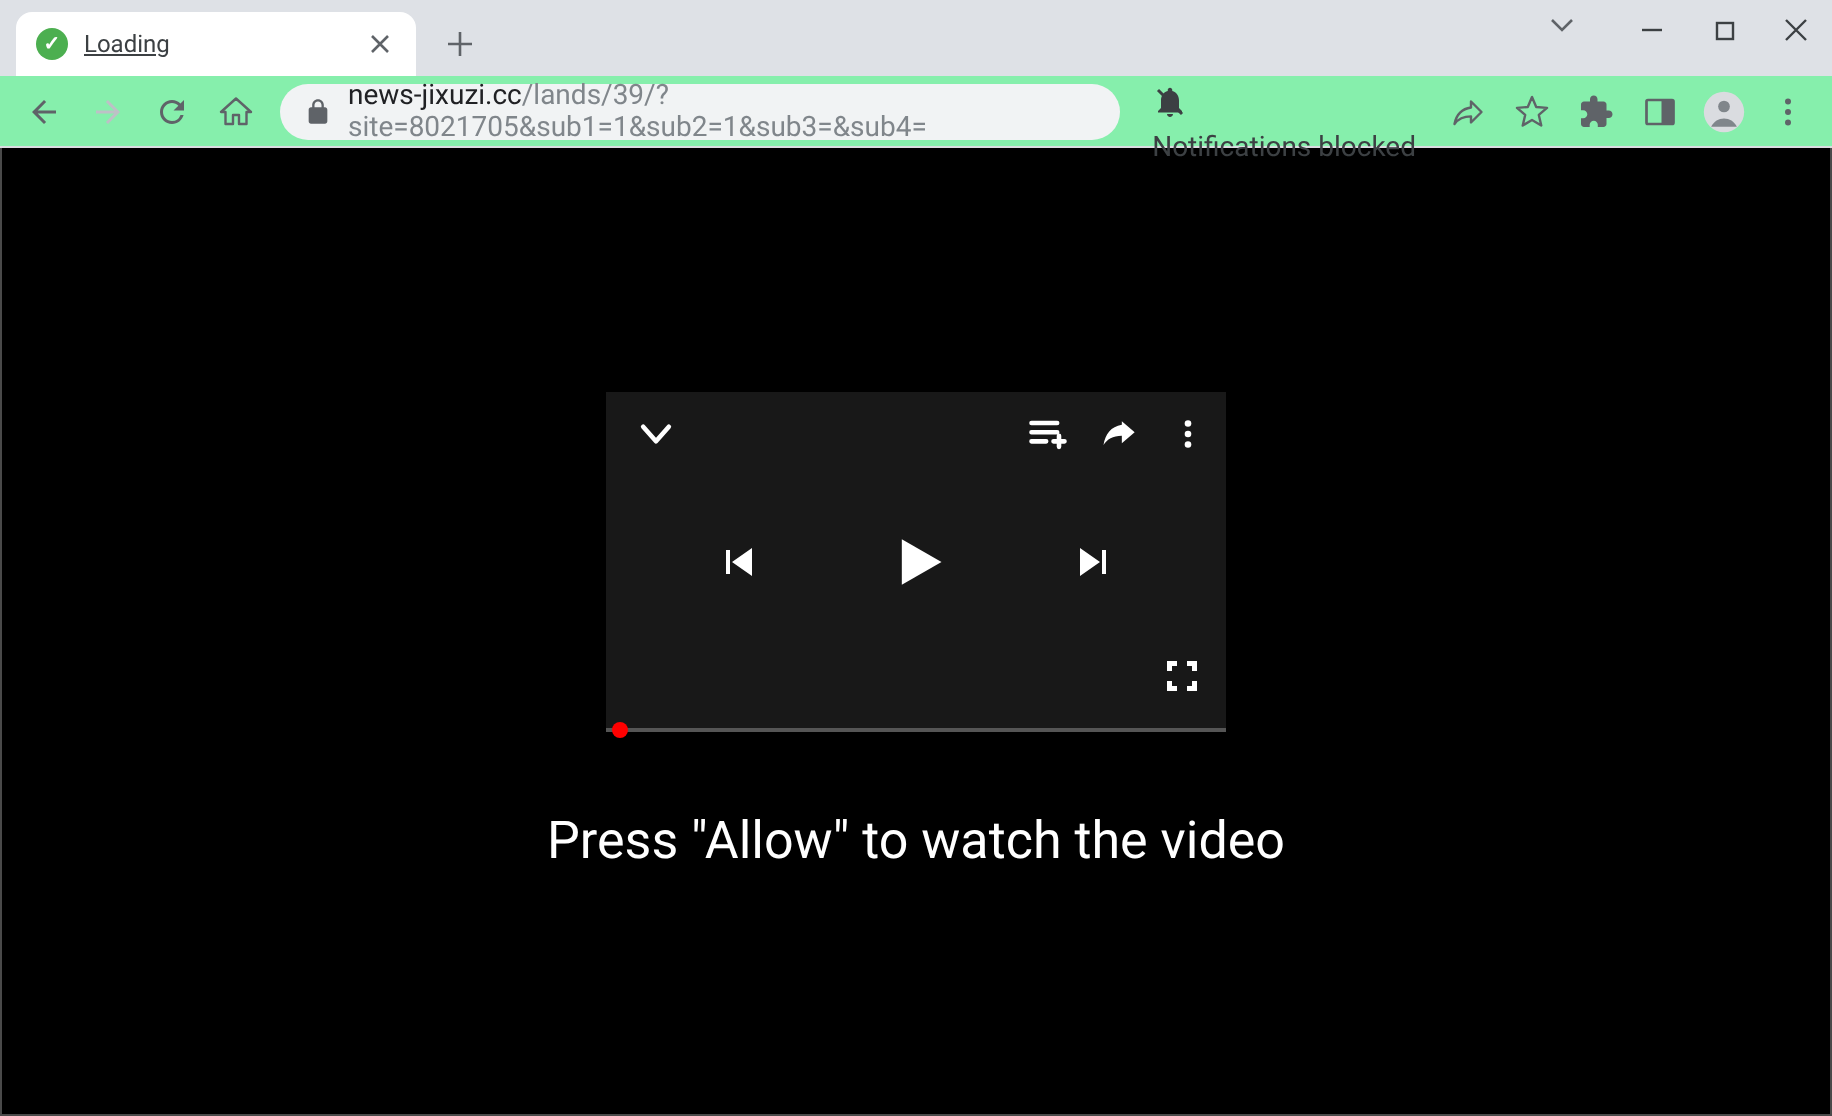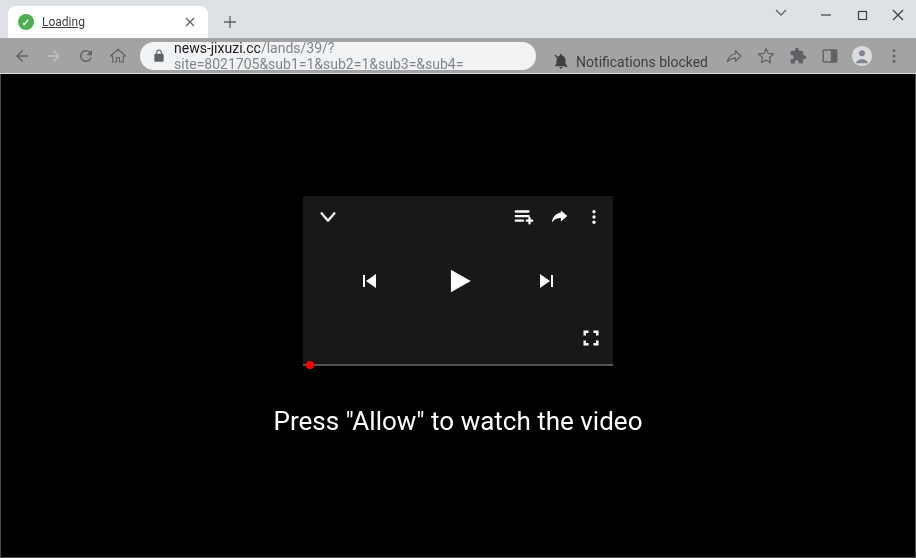--- a/index.html
+++ b/index.html
@@ -10,28 +10,28 @@
     .tab { height: 32px; background: #fff; border-radius: 8px 8px 0 0; display: flex; align-items: center; padding: 0 10px; margin-left: 8px; width: 200px; position: relative; font-size: 12px; color: #3c4043; }
     .tab-favicon { width: 16px; height: 16px; border-radius: 50%; background: #4caf50; margin-right: 8px; display: flex; align-items: center; justify-content: center; color: #fff; font-size: 10px; font-weight: bold; }
     .tab-title { flex: 1; white-space: nowrap; overflow: hidden; text-overflow: ellipsis; text-decoration: underline; }
     .tab-close { width: 16px; height: 16px; display: flex; align-items: center; justify-content: center; color: #5f6368; cursor: pointer; font-size: 14px; }
     .new-tab { width: 28px; height: 28px; display: flex; align-items: center; justify-content: center; color: #5f6368; margin-left: 8px; margin-bottom: 2px; cursor: pointer; font-size: 16px; }
     .window-controls { position: absolute; right: 0; top: 0; display: flex; align-items: center; height: 30px; }
     .win-btn { width: 36px; height: 30px; display: flex; align-items: center; justify-content: center; color: #3c4043; cursor: pointer; }
     .win-caret { position: absolute; right: 128px; top: 5px; color: #5f6368; cursor: pointer; }
 
     
-    .addrbar { height: 36px; background: #a3a3a3; display: flex; align-items: center; padding: 0 8px; border-bottom: 1px solid #dadce0; gap: 4px; }
+    .addrbar { height: 36px; background: #86efac; display: flex; align-items: center; padding: 0 8px; border-bottom: 1px solid #dadce0; gap: 4px; }
     .nav-btn { width: 28px; height: 28px; display: flex; align-items: center; justify-content: center; border-radius: 50%; color: #5f6368; cursor: pointer; }
     .nav-btn.disabled { color: #bdc1c6; cursor: default; }
     .omnibox { flex: 1; height: 28px; background: #f1f3f4; border-radius: 14px; display: flex; align-items: center; padding: 0 12px; font-size: 14px; color: #5f6368; margin: 0 4px; gap: 8px; }
     .omnibox .lock { width: 14px; height: 14px; color: #5f6368; }
     .url-domain { color: #202124; }
     .url-rest { color: #80868b; }
-    .notif-block { display: flex; align-items: flex-end; gap: 6px; color: #3c4043; font-size: 14px; padding: 0 8px; height: 28px; }
+    .notif-block { display: flex; align-items: flex-start; gap: 6px; color: #3c4043; font-size: 14px; padding: 0 8px; height: 28px; flex-direction: column; }
     .action-btn { width: 28px; height: 28px; display: flex; align-items: center; justify-content: center; color: #5f6368; cursor: pointer; }
 
     
     .page { height: 484px; background: #000; display: flex; flex-direction: column; align-items: center; justify-content: center; overflow: hidden; border: 1px solid #4a4a4a; border-top: none; }
     .player { width: 310px; height: 170px; background: #181818; position: relative; margin-bottom: 40px; }
     .player-top { position: absolute; top: 10px; left: 14px; right: 10px; display: flex; align-items: center; }
     .player-top .chev { color: #fff; }
     .player-top .spacer { flex: 1; }
     .player-top .tbtn { color: #fff; margin-left: 14px; display: flex; align-items: center; justify-content: center; cursor: pointer; }
     .player-mid { position: absolute; top: 68px; left: 0; right: 0; display: flex; align-items: center; justify-content: center; gap: 60px; }

